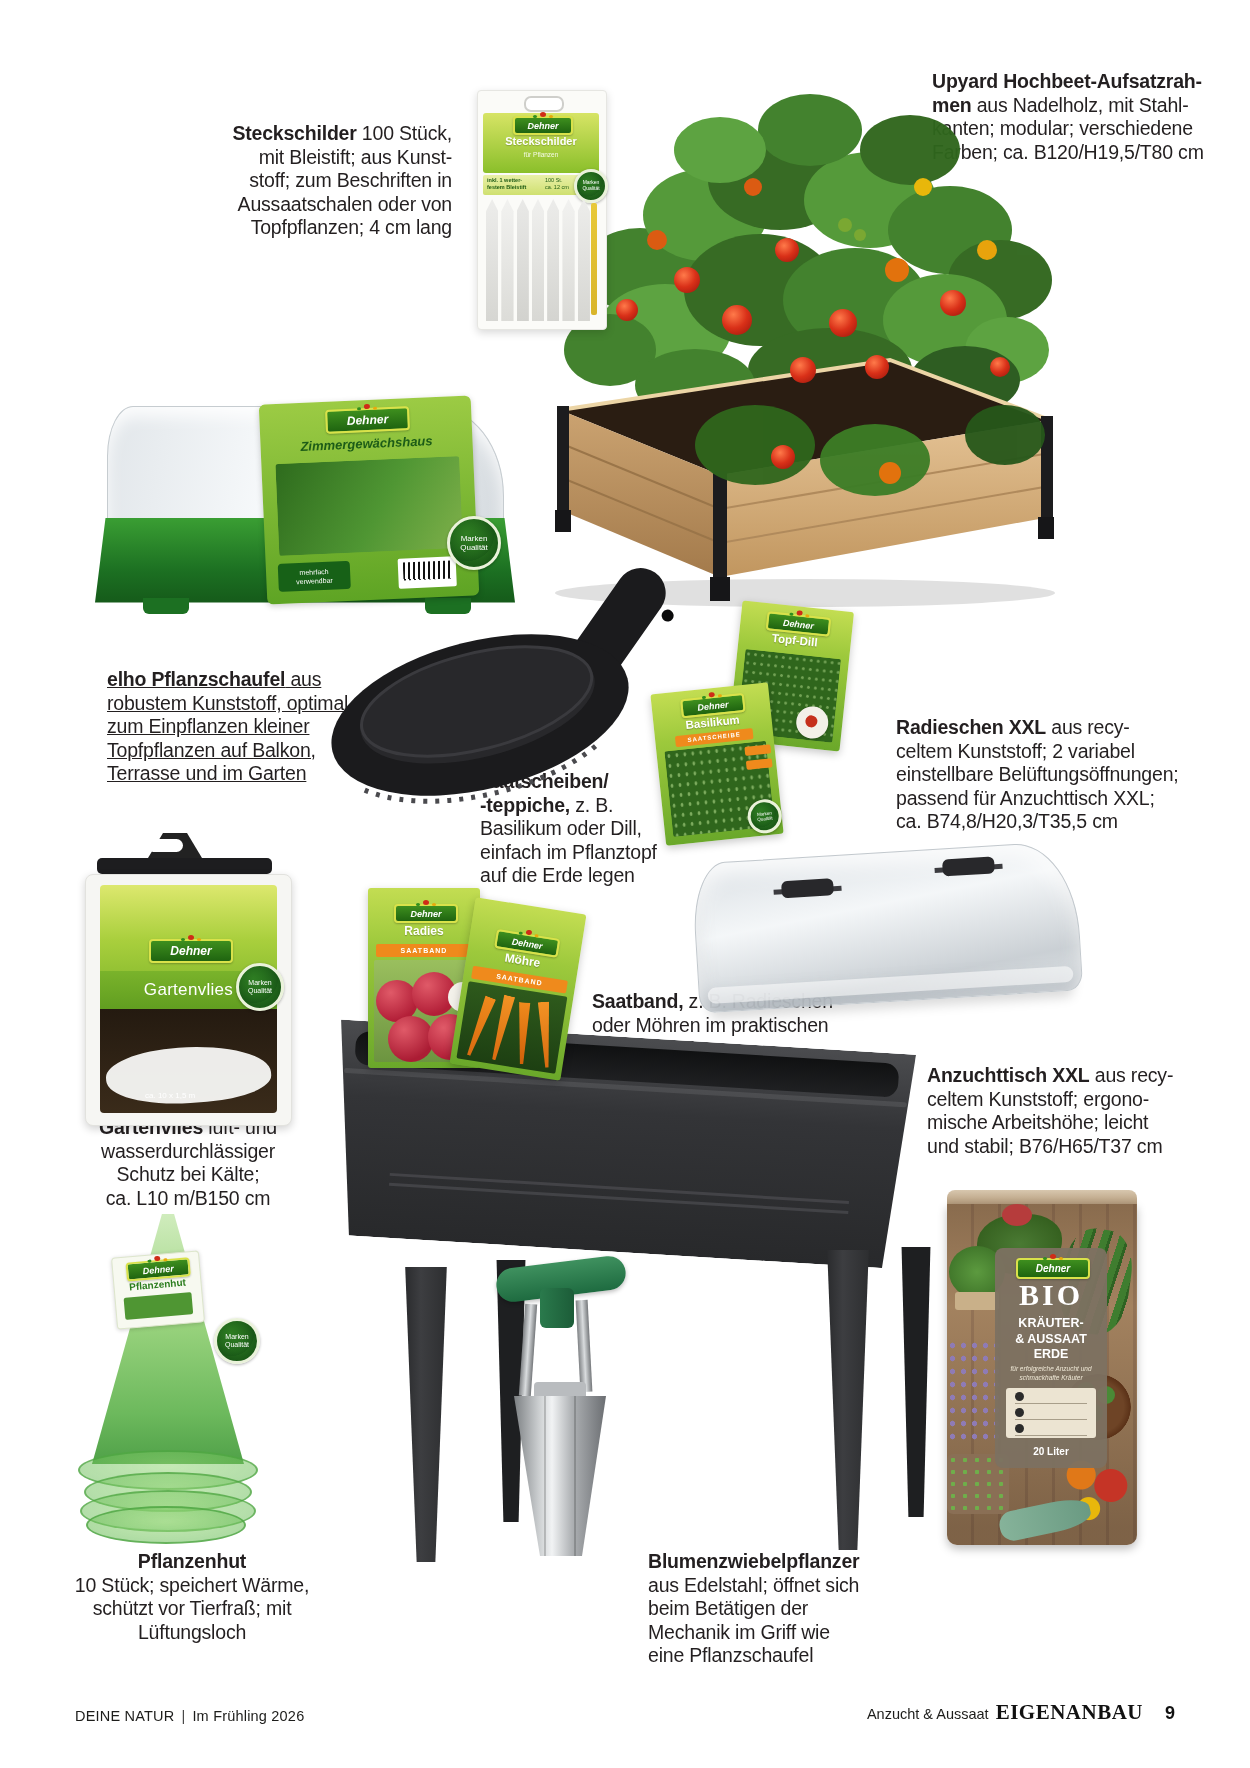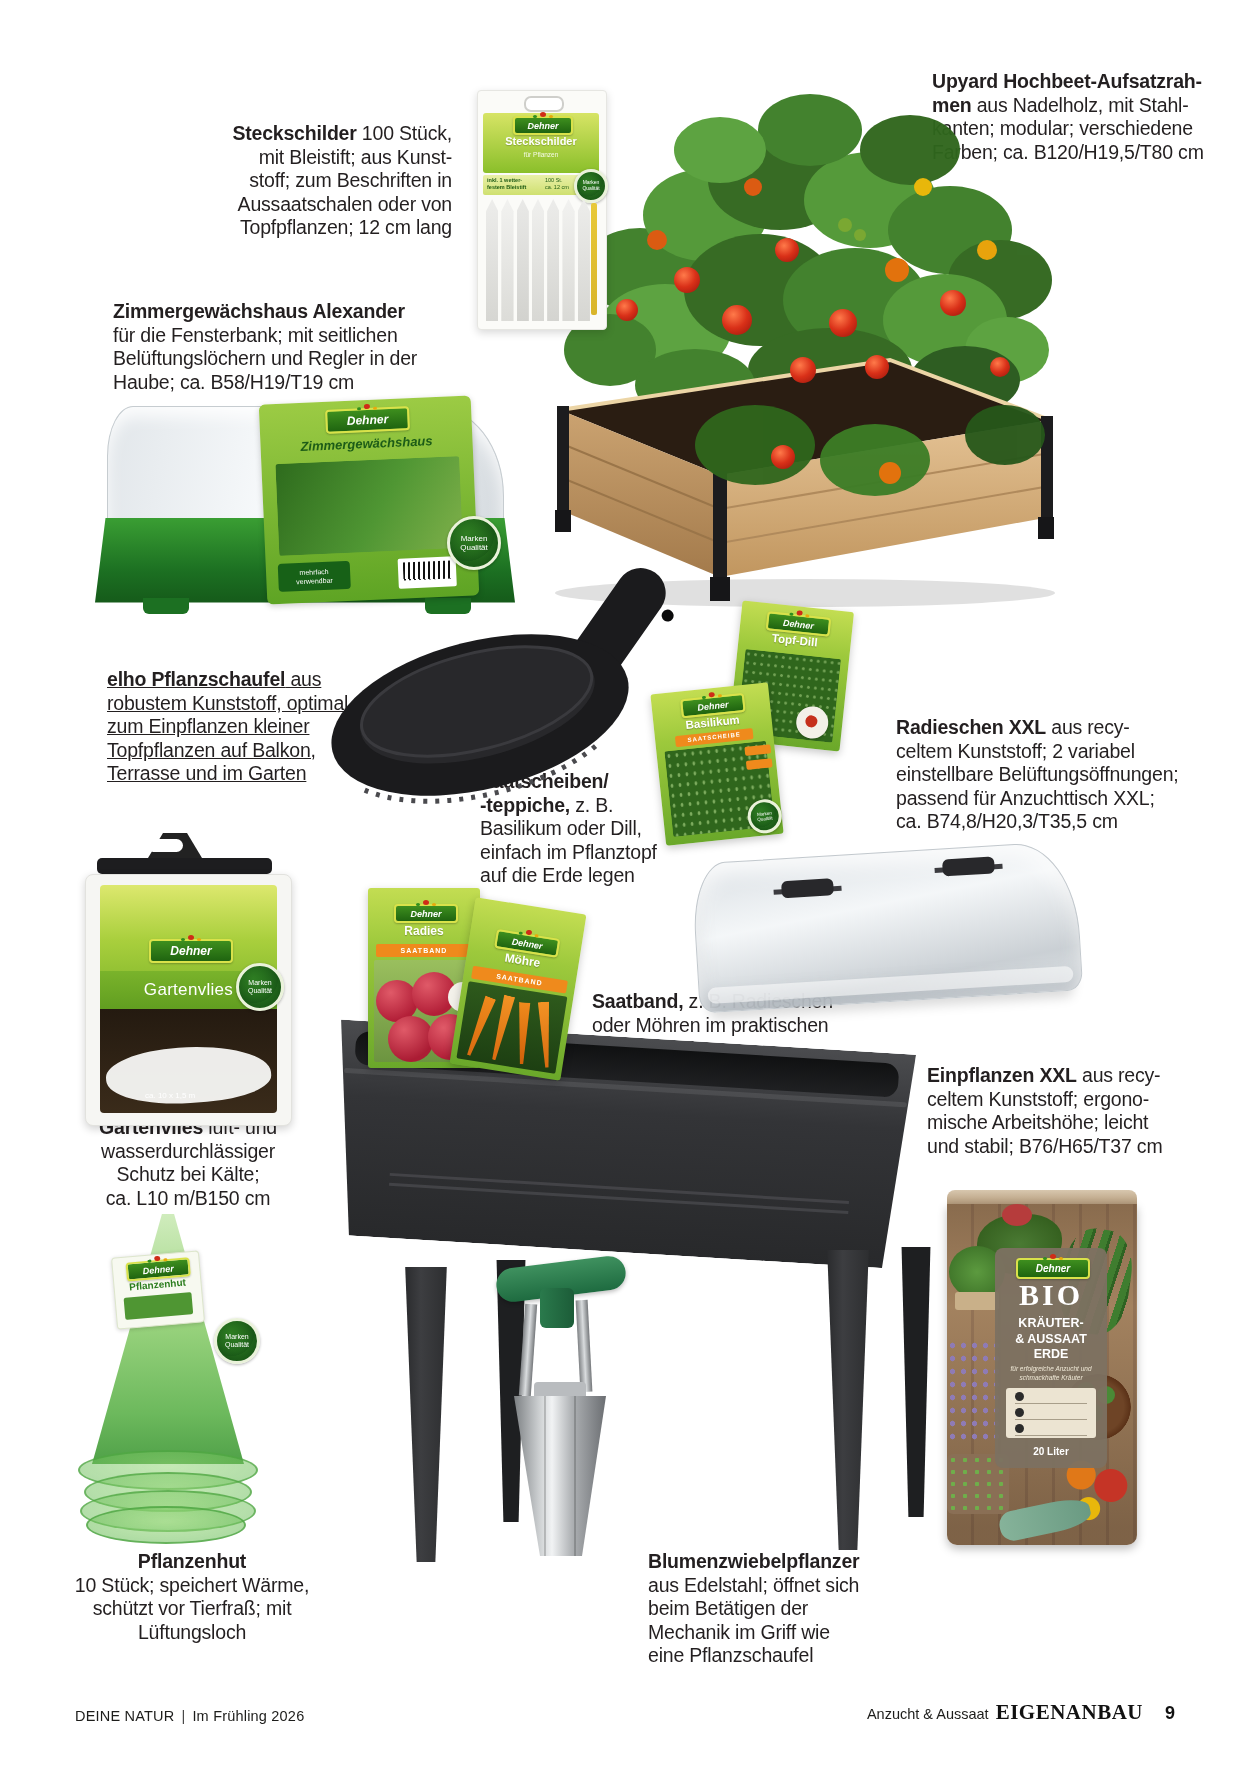--- a/index.html
+++ b/index.html
@@ -46,31 +46,27 @@
 </style>
 </head>
 <body>
 
 <div class="page">
 
   <p class="desc right" style="right:798px;top:122px;"><b>Steckschilder</b><span> 100 Stück,
 mit Bleistift; aus Kunst-
 stoff; zum Beschriften in
 Aussaatschalen oder von
-Topfpflanzen; 12 cm lang</span></p>
+Topfpflanzen; 4 cm lang</span></p>
 
   <p class="desc" style="left:932px;top:70px;"><b>Upyard Hochbeet-Aufsatzrah-
 men</b><span> aus Nadelholz, mit Stahl-
 kanten; modular; verschiedene
 Farben; ca. B120/H19,5/T80 cm</span></p>
 
-  <p class="desc" style="left:113px;top:300px;"><b>Zimmergewächshaus Alexander</b><span>
-für die Fensterbank; mit seitlichen
-Belüftungslöchern und Regler in der
-Haube; ca. B58/H19/T19 cm</span></p>
 
   <p class="desc" style="left:107px;top:668px;text-decoration:underline;"><b>elho Pflanzschaufel</b><span> aus
 robustem Kunststoff, optimal
 zum Einpflanzen kleiner
 Topfpflanzen auf Balkon,
 Terrasse und im Garten</span></p>
 
   <p class="desc" style="left:480px;top:770px;"><b>Saatscheiben/
 -teppiche,</b><span> z. B.
 Basilikum oder Dill,
@@ -80,21 +76,21 @@
   <p class="desc" style="left:896px;top:716px;"><b>Radieschen XXL</b><span> aus recy-
 celtem Kunststoff; 2 variabel
 einstellbare Belüftungsöffnungen;
 passend für Anzuchttisch XXL;
 ca. B74,8/H20,3/T35,5 cm</span></p>
 
   <p class="desc" style="left:592px;top:990px;"><b>Saatband,</b><span> z. B. Radieschen
 oder Möhren im praktischen
 Saatband, 5 m</span></p>
 
-  <p class="desc" style="left:927px;top:1064px;"><b>Einpflanzen XXL</b><span> aus recy-
+  <p class="desc" style="left:927px;top:1064px;"><b>Anzuchttisch XXL</b><span> aus recy-
 celtem Kunststoff; ergono-
 mische Arbeitshöhe; leicht
 und stabil; B76/H65/T37 cm</span></p>
 
   <p class="desc center" style="left:188px;top:1116px;"><b>Gartenvlies</b><span> luft- und
 wasserdurchlässiger
 Schutz bei Kälte;
 ca. L10 m/B150 cm</span></p>
 
   <p class="desc center" style="left:192px;top:1550px;"><b>Pflanzenhut</b><span>

